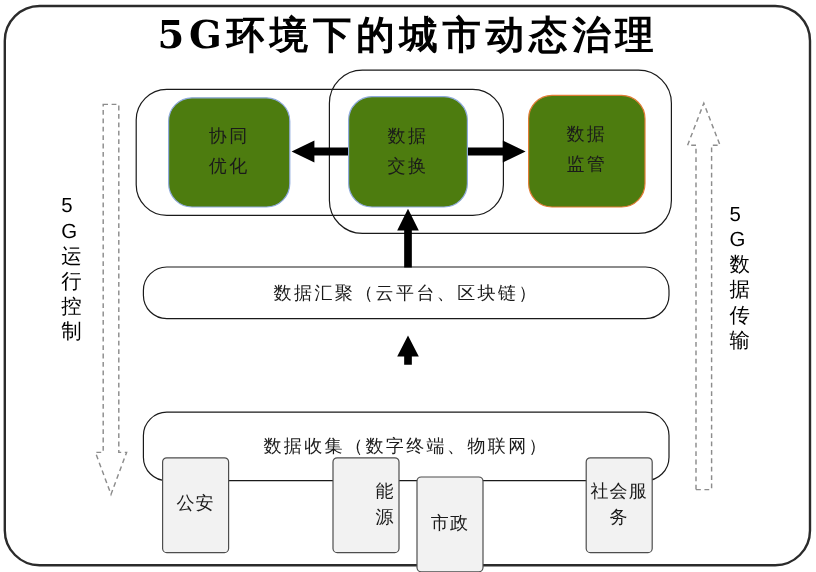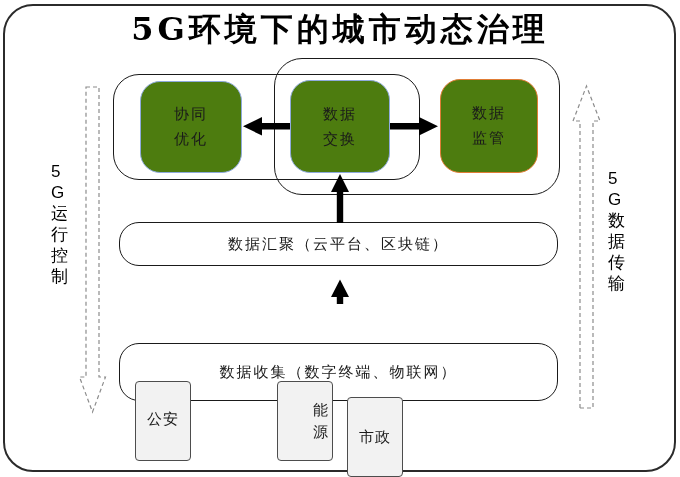--- a/index.html
+++ b/index.html
@@ -147,20 +147,21 @@
 交换</div>
   <div class="func-box orange box-supervision">数据
 监管</div>
 
   <div class="pill-row row-aggregation">数据汇聚（云平台、区块链）</div>
   <div class="pill-row row-collection">数据收集（数字终端、物联网）</div>
 
   <div class="source-box src-0">公安</div>
   <div class="source-box src-2">能源</div>
   <div class="source-box src-3">市政</div>
+  <div class="source-box src-5">社会服务</div>
 
   <div class="side-label left">5G运行控制</div>
   <div class="side-label right">5G数据传输</div>
 
   <svg class="arrow-layer" width="680" height="477" viewBox="0 0 680 477" xmlns="http://www.w3.org/2000/svg">
 
     <path d="M290,123 L262,123 L262,117 L243,126.3 L262,135.5 L262,129.6 L290,129.6 Z" fill="#000000"></path>
 
     <path d="M390,123 L419,123 L419,117 L438,126.3 L419,135.5 L419,129.6 L390,129.6 Z" fill="#000000"></path>
 

